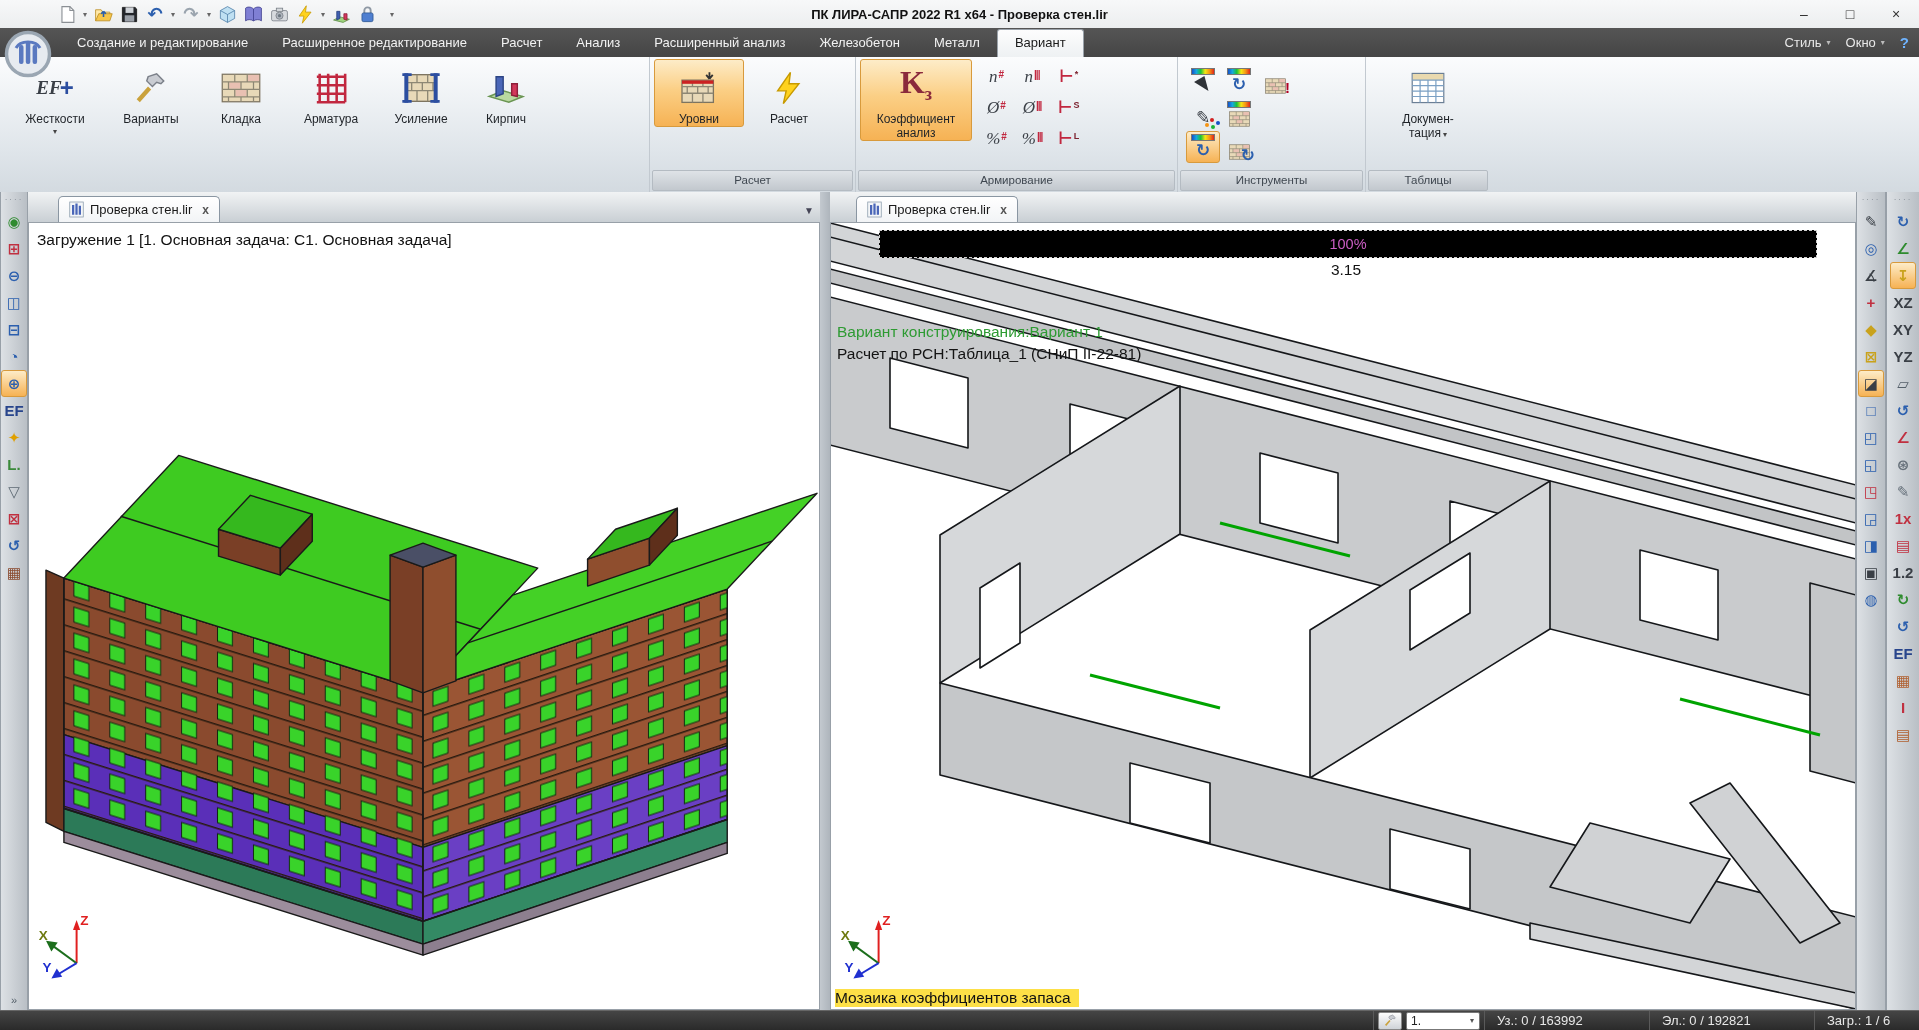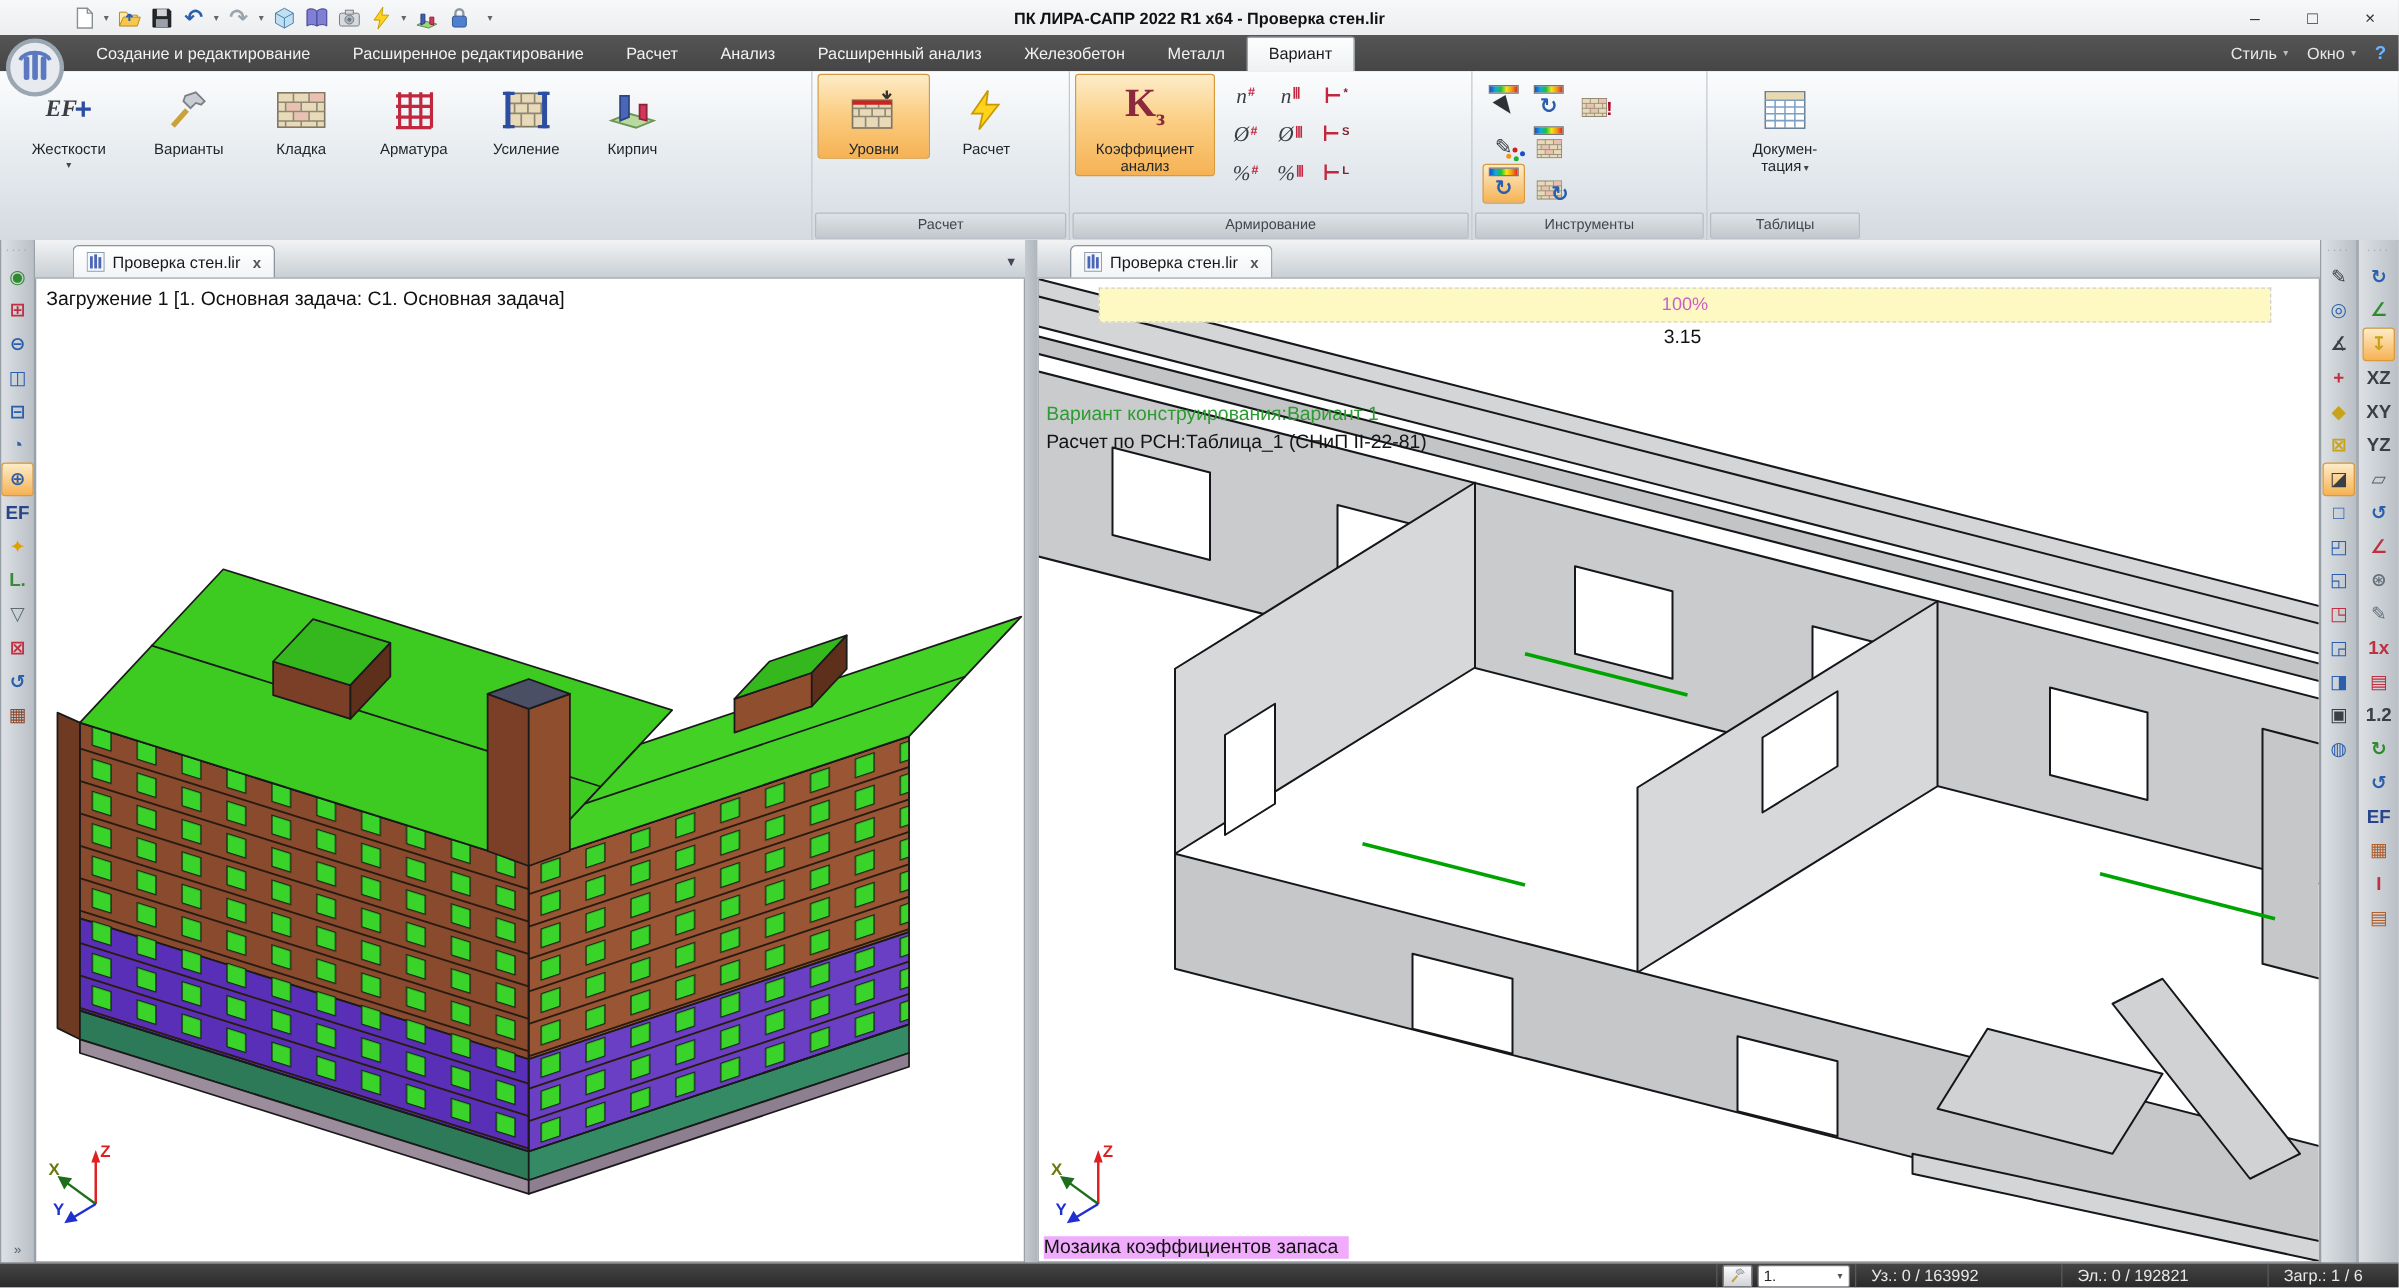--- a/index.html
+++ b/index.html
@@ -90,27 +90,27 @@
            display:flex;align-items:center;gap:6px;padding:0 10px;margin-left:30px;font-size:13px;color:#1a1a1a;}
   .doc-tab svg{width:15px;height:17px;}
   .tab-close{color:#555;font-size:12px;font-weight:bold;margin-left:4px;}
   .tab-dd{position:absolute;right:6px;bottom:6px;color:#445;font-size:10px;}
   .viewport{flex:1;background:#fff;border:1px solid #98a0a8;border-top:none;position:relative;overflow:hidden;}
   .vp-caption{position:absolute;left:8px;top:8px;font-size:15.5px;color:#111;z-index:6;background:rgba(255,255,255,.0);}
   .model-svg{position:absolute;left:0;top:0;width:100%;height:100%;}
   .axes{position:absolute;left:8px;bottom:26px;width:72px;height:72px;z-index:6;}
   .axes text{font-size:15px;font-weight:bold;font-family:"Liberation Sans",sans-serif;}
   
-  #progressbar{position:absolute;left:48px;right:38px;top:7px;height:26px;background:#fef9c3;border:1px dashed #cfcfcf;
+  #progressbar{position:absolute;left:48px;right:38px;top:7px;height:26px;background:#000000;border:1px dashed #cfcfcf;
                display:flex;align-items:center;justify-content:center;z-index:7;}
   #progressbar span{color:#cb5ec4;font-size:14.5px;}
   #progress-value{position:absolute;left:48px;right:42px;top:38px;text-align:center;font-size:15.5px;color:#111;z-index:7;}
   #variant-line{position:absolute;left:6px;top:100px;font-size:15.5px;color:#2e9b33;z-index:7;}
   #calc-line{position:absolute;left:6px;top:122px;font-size:15.5px;color:#141414;z-index:7;}
-  #mosaic-footer{position:absolute;left:4px;bottom:2px;font-size:15.5px;color:#111;z-index:7;background:#f0abfc;padding-right:8px;}
+  #mosaic-footer{position:absolute;left:4px;bottom:2px;font-size:15.5px;color:#111;z-index:7;background:#fde047;padding-right:8px;}
   
   #statusbar{position:absolute;left:0;top:1010px;width:1919px;height:20px;background:linear-gradient(#454545,#2a2a2a);
              border-top:1px solid #666;display:flex;align-items:center;justify-content:flex-end;color:#e8e8e8;box-sizing:border-box;}
   .sb-seg{height:100%;display:flex;align-items:center;padding:0 12px;border-left:1px solid #5a5a5a;font-size:13px;white-space:nowrap;}
   #sb-tool{padding:0 4px;}
   #sb-hammer{width:22px;height:16px;background:linear-gradient(#fdfdfd,#cfd3d8);border:1px solid #888;border-radius:2px;display:flex;align-items:center;justify-content:center;}
   #sb-hammer svg{width:13px;height:13px;}
   #sb-combo{width:64px;height:16px;background:#fff;border:1px solid #777;border-radius:2px;color:#222;display:flex;align-items:center;padding:0 4px;margin-left:4px;font-size:12px;}
   #sb-combo .qa-dd{margin-left:auto;color:#555;}
 </style>

